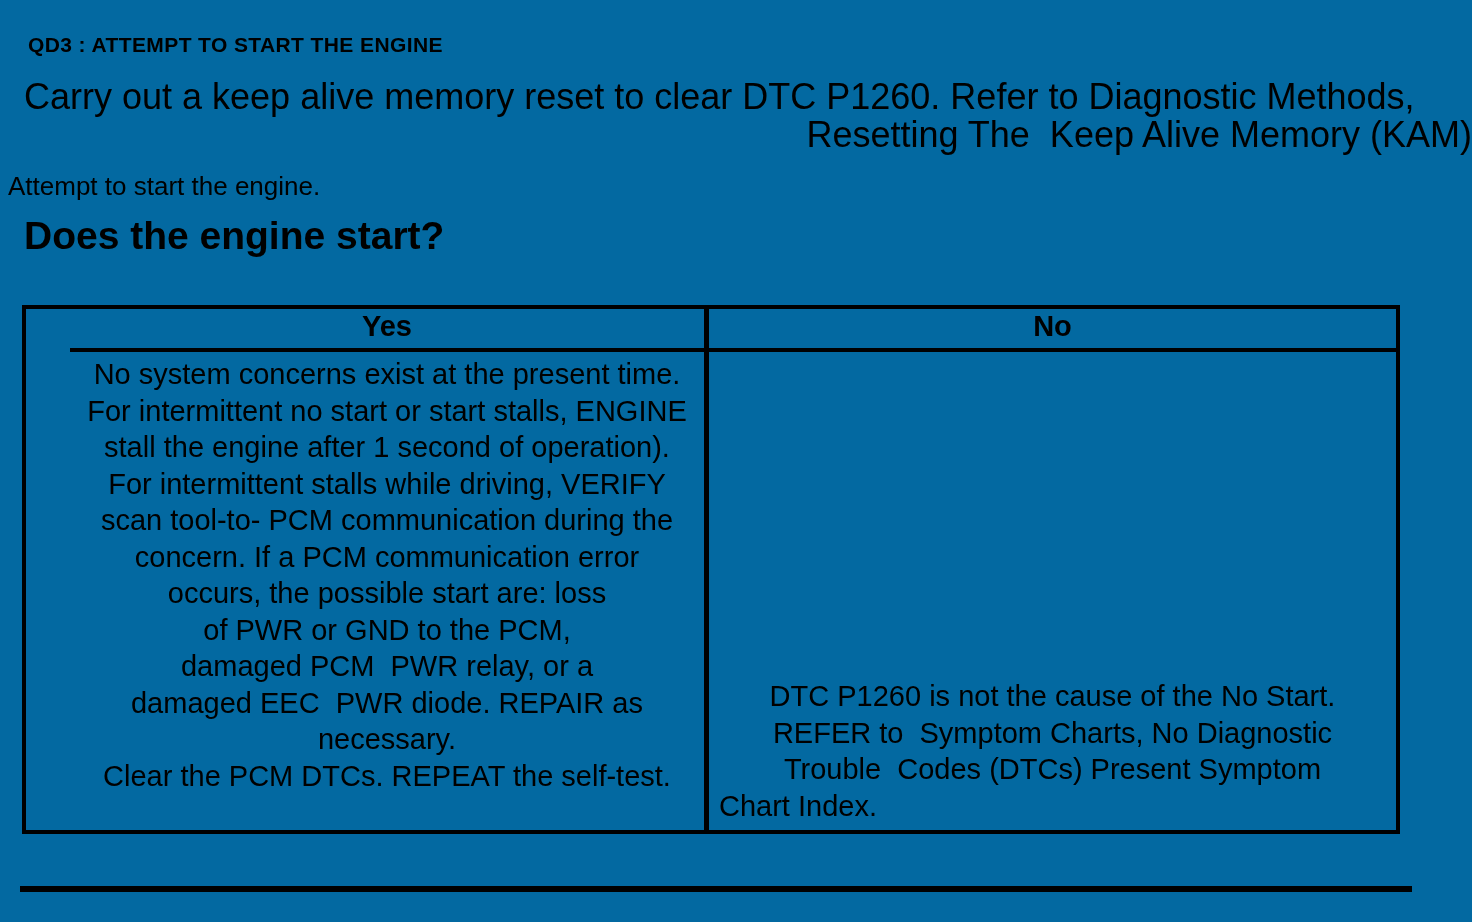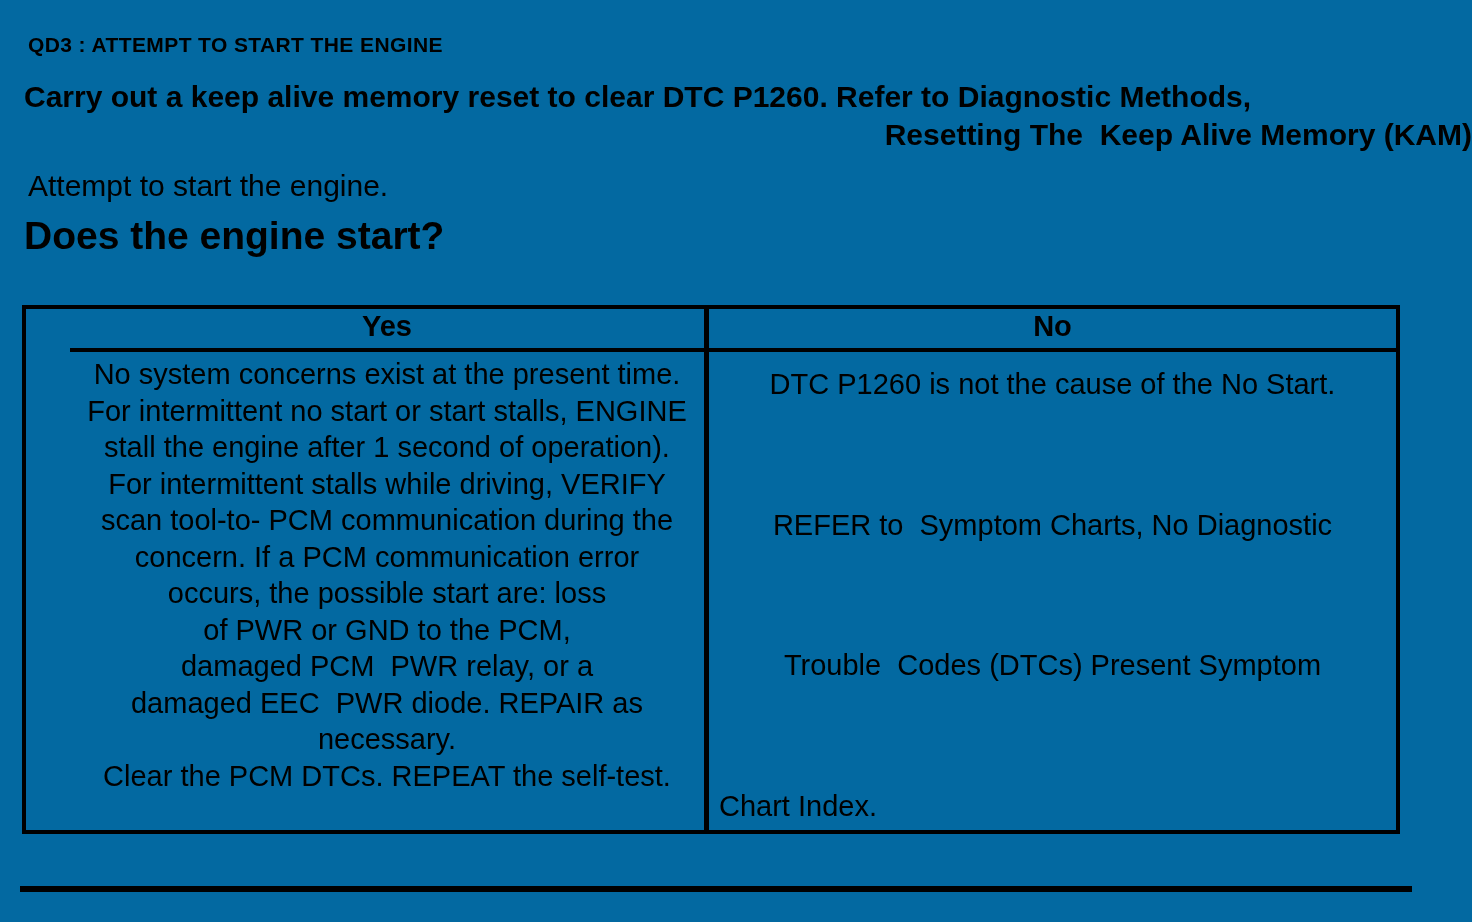--- a/index.html
+++ b/index.html
@@ -17,31 +17,30 @@
     overflow: hidden;
   }
   .doc-heading {
     font-size: 21px;
     font-weight: bold;
     letter-spacing: 0.4px;
     margin: 33px 0 0 28px;
     white-space: pre-wrap;
   }
   .intro {
-    font-size: 30px;
+    font-size: 36px;
     line-height: 38px;
     margin: 21px 0 0 24px;
-    font-weight: bold;
   }
   .intro-line { white-space: pre-wrap; }
   .intro-line.indent { padding-left: 14px; text-align: right; }
   .action-text {
-    font-size: 30px;
+    font-size: 26px;
     line-height: 38px;
-    margin: 13px 0 0 28px;
+    margin: 13px 0 0 8px;
     white-space: pre-wrap;
   }
   .question-text {
     font-size: 39px;
     font-weight: bold;
     line-height: 38px;
     margin: 12px 0 0 24px;
     white-space: pre-wrap;
   }
   .result-table {
@@ -61,22 +60,22 @@
   }
   .col-yes { border-right: 5px solid #000000; margin-left: 44px; }
   .body-cell {
     padding: 4px 2px 6px 2px;
     min-height: 478px;
     box-sizing: border-box;
   }
   .body-cell.no-cell {
     display: flex;
     flex-direction: column;
-    justify-content: space-between;
-    padding-top: 14px;
+    justify-content: flex-end;
+    padding-top: 39px;
   }
   .cell-line {
     font-size: 29px;
     line-height: 36.5px;
     text-align: center;
     white-space: pre-wrap;
   }
   .no-cell .cell-line:last-child { text-align: left; padding-left: 8px; }
   .bottom-rule {
     position: absolute;

